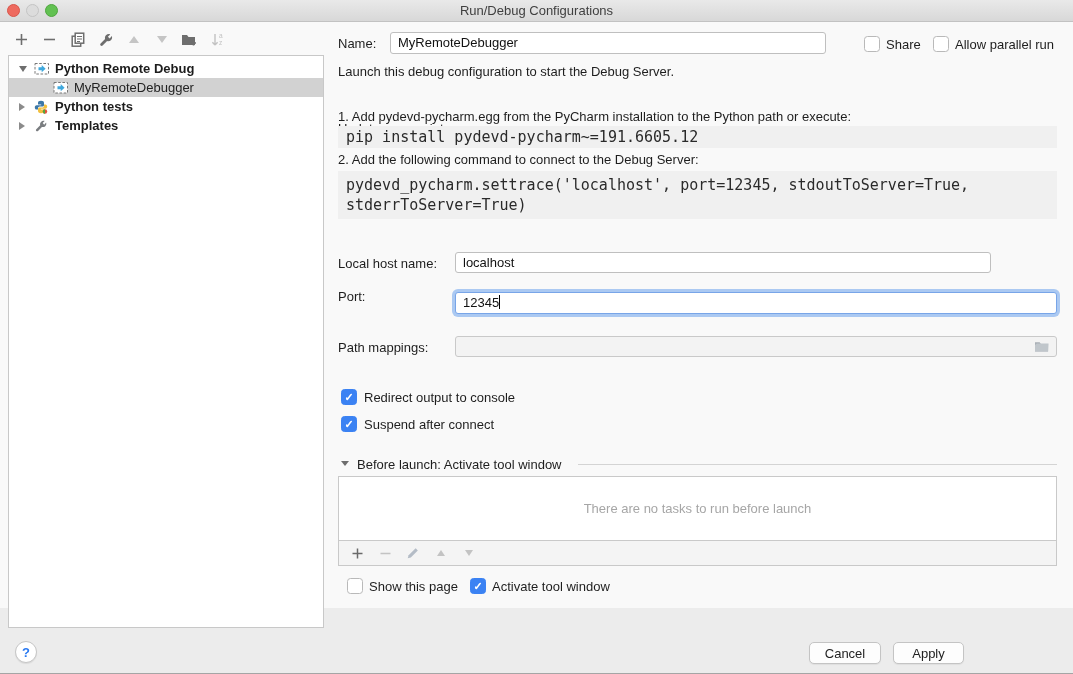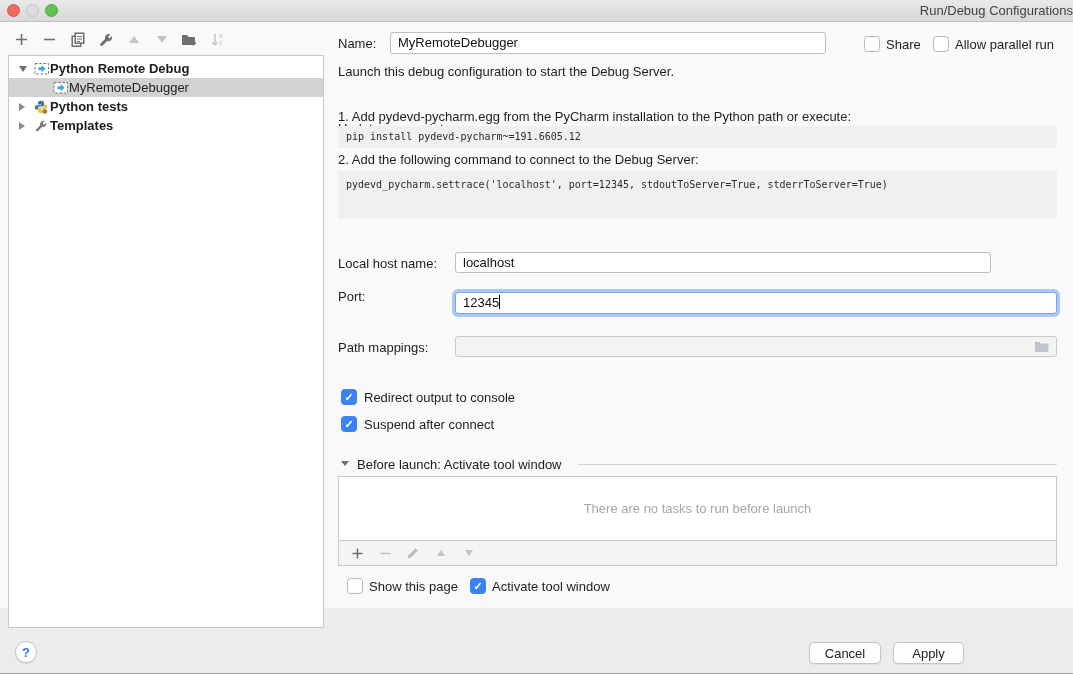--- a/index.html
+++ b/index.html
@@ -8,58 +8,58 @@
   #window { position:relative; width:1073px; height:674px; background:#ececec; overflow:hidden;
             box-shadow: inset 0 -1px 0 #a5a5a5; }
 
   
   .titlebar { position:absolute; left:0; top:0; width:1073px; height:22px;
               background:linear-gradient(#e9e9e9,#d8d8d8); border-bottom:1px solid #c2c2c2; }
   .traffic { position:absolute; top:4px; width:13px; height:13px; border-radius:50%; }
   .tl-close { left:7px;  background:#ee6a5f; border:1px solid #d8564b; }
   .tl-min   { left:26px; background:#dcdcdc; border:1px solid #c4c4c4; }
   .tl-zoom  { left:45px; background:#62c152; border:1px solid #4fa63f; }
-  .title-text { position:absolute; left:0; right:0; top:3px; text-align:right;
+  .title-text { position:absolute; left:0; right:0; top:3px; text-align:center;
                 color:#3f3f3f; font-weight:500; }
 
   
   .content-bg { position:absolute; left:0; top:22px; width:1073px; height:586px; background:#f9f9f9; }
 
   
   .left-toolbar { position:absolute; left:12px; top:30px; display:flex; gap:9px; align-items:center; }
   .tb-ic { width:19px; height:19px; display:flex; align-items:center; justify-content:center; }
   .tri-up-dis { width:0; height:0; border-left:5px solid transparent; border-right:5px solid transparent; border-bottom:7px solid #c5c5c5; }
   .tri-dn-dis { width:0; height:0; border-left:5px solid transparent; border-right:5px solid transparent; border-top:7px solid #c5c5c5; }
 
   
   .tree-panel { position:absolute; left:8px; top:55px; width:316px; height:573px;
                 background:#ffffff; border:1px solid #c8c8c8; }
   .tree-row { position:relative; height:19px; display:flex; align-items:center; white-space:nowrap; }
   .tree-row.r1 { margin-top:3px; padding-left:10px; }
   .tree-row.sel { background:#d2d2d2; padding-left:44px; }
   .tree-row.r3, .tree-row.r4 { padding-left:10px; }
   .tree-bold { font-weight:bold; color:#1c1c1c; }
-  .tree-label { }
+  .tree-label { margin-left:5px; }
   .caret-down { width:0; height:0; border-left:4.5px solid transparent; border-right:4.5px solid transparent;
                 border-top:6px solid #6e6e6e; margin-right:7px; }
   .caret-right { width:0; height:0; border-top:4.5px solid transparent; border-bottom:4.5px solid transparent;
                  border-left:6px solid #8b8b8b; margin-right:9px; }
   .node-icon { width:16px; height:14px; display:inline-flex; }
 
   
   .abs { position:absolute; }
   .lbl { color:#1e1e1e; }
   .field { background:#fff; border:1px solid #bfbfbf; border-radius:3px; height:22px;
            line-height:20px; padding-left:7px; color:#111; }
   .field-sm { height:21px; line-height:19px; }
   .field.focused { border:1px solid #78a5e8; box-shadow:0 0 0 3px #abc9f2; }
   .field.disabled { background:#f3f3f3; border-color:#c9c9c9; }
   .text-caret { display:inline-block; width:1px; height:14px; background:#000; vertical-align:-2px; }
 
-  .codeblock { background:#f0f0f0; font-family:"DejaVu Sans Mono", monospace; font-size:10px;
+  .codeblock { background:#f0f0f0; font-family:"DejaVu Sans Mono", monospace; font-size:15px;
                color:#2a2a2a; padding-left:8px; }
   .code1 { left:338px; top:126px; width:719px; height:22px; line-height:22px; }
   .code2 { left:338px; top:171px; width:719px; height:48px; line-height:20px; padding-top:4px; }
 
   
   .cb { position:absolute; width:16px; height:16px; border-radius:3.5px; background:#fff;
         border:1px solid #b9b9b9; display:flex; align-items:center; justify-content:center; }
   .cb .mk { display:none; color:#fff; font-size:11px; font-weight:bold; }
   .cb.checked { background:#3b82f3; border-color:#3b82f3; }
   .cb.checked .mk { display:block; }

